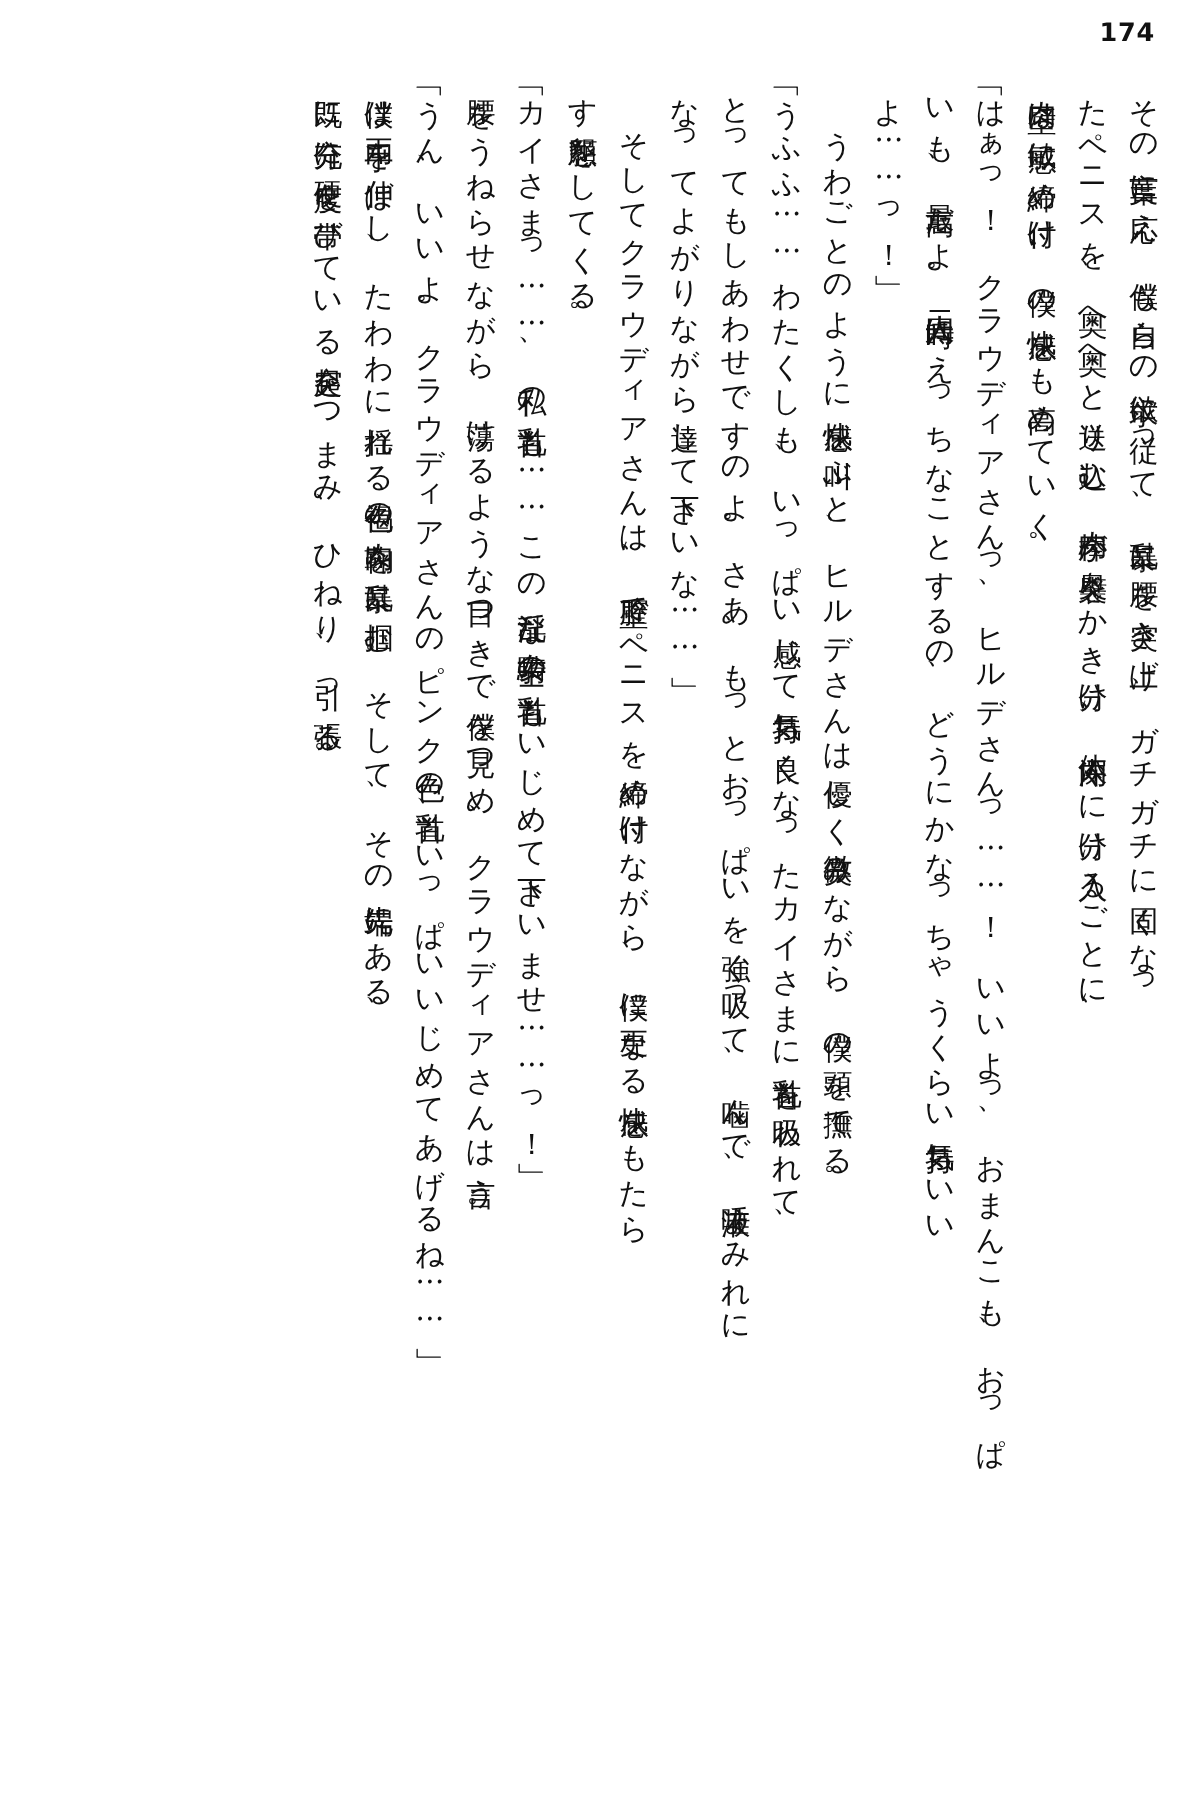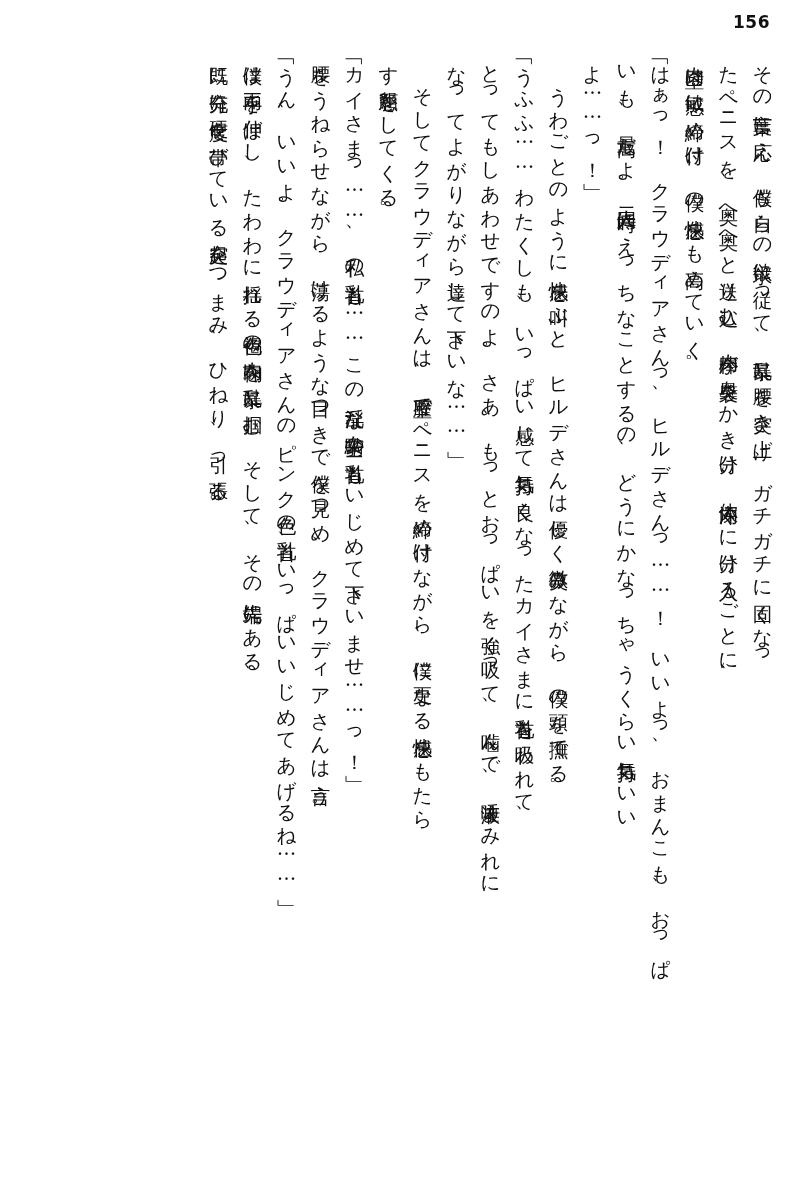--- a/index.html
+++ b/index.html
@@ -54,21 +54,21 @@
   }
   .vline.indent {
     padding-top: 22px;
     box-sizing: border-box;
   }
 </style>
 </head>
 <body>
 
 <div class="page">
-  <div class="page-number">156</div>
+  <div class="page-number">174</div>
   <div class="body-text">
     <div class="vline">その言葉に応え、僕も自らの欲求に従って、乱暴に腰を突き上げ、ガチガチに固くなっ</div>
     <div class="vline">たペニスを、奥へ奥へと送り込む。肉棒が奥襞をかき分け、体内深くに分け入るごとに、</div>
     <div class="vline">肉壁は敏感に締め付け、僕の快感をも高めていく。</div>
     <div class="vline">「はぁっ！　クラウディアさんっ、ヒルデさんっ……！　いいよっ、おまんこも、おっぱ</div>
     <div class="vline">いも、最高だよ。二人同時にえっちなことするの、どうにかなっちゃうくらい気持ちいい</div>
     <div class="vline">よ……っ！」</div>
     <div class="vline indent">うわごとのように快感を叫ぶと、ヒルデさんは優しく微笑みながら、僕の頭を撫でる。</div>
     <div class="vline">「うふふ……わたくしも、いっぱい感じて気持ち良くなったカイさまに乳首を吸われて、</div>
     <div class="vline">とってもしあわせですのよ。さあ、もっとおっぱいを強く吸って、噛んで、唾液まみれに</div>

